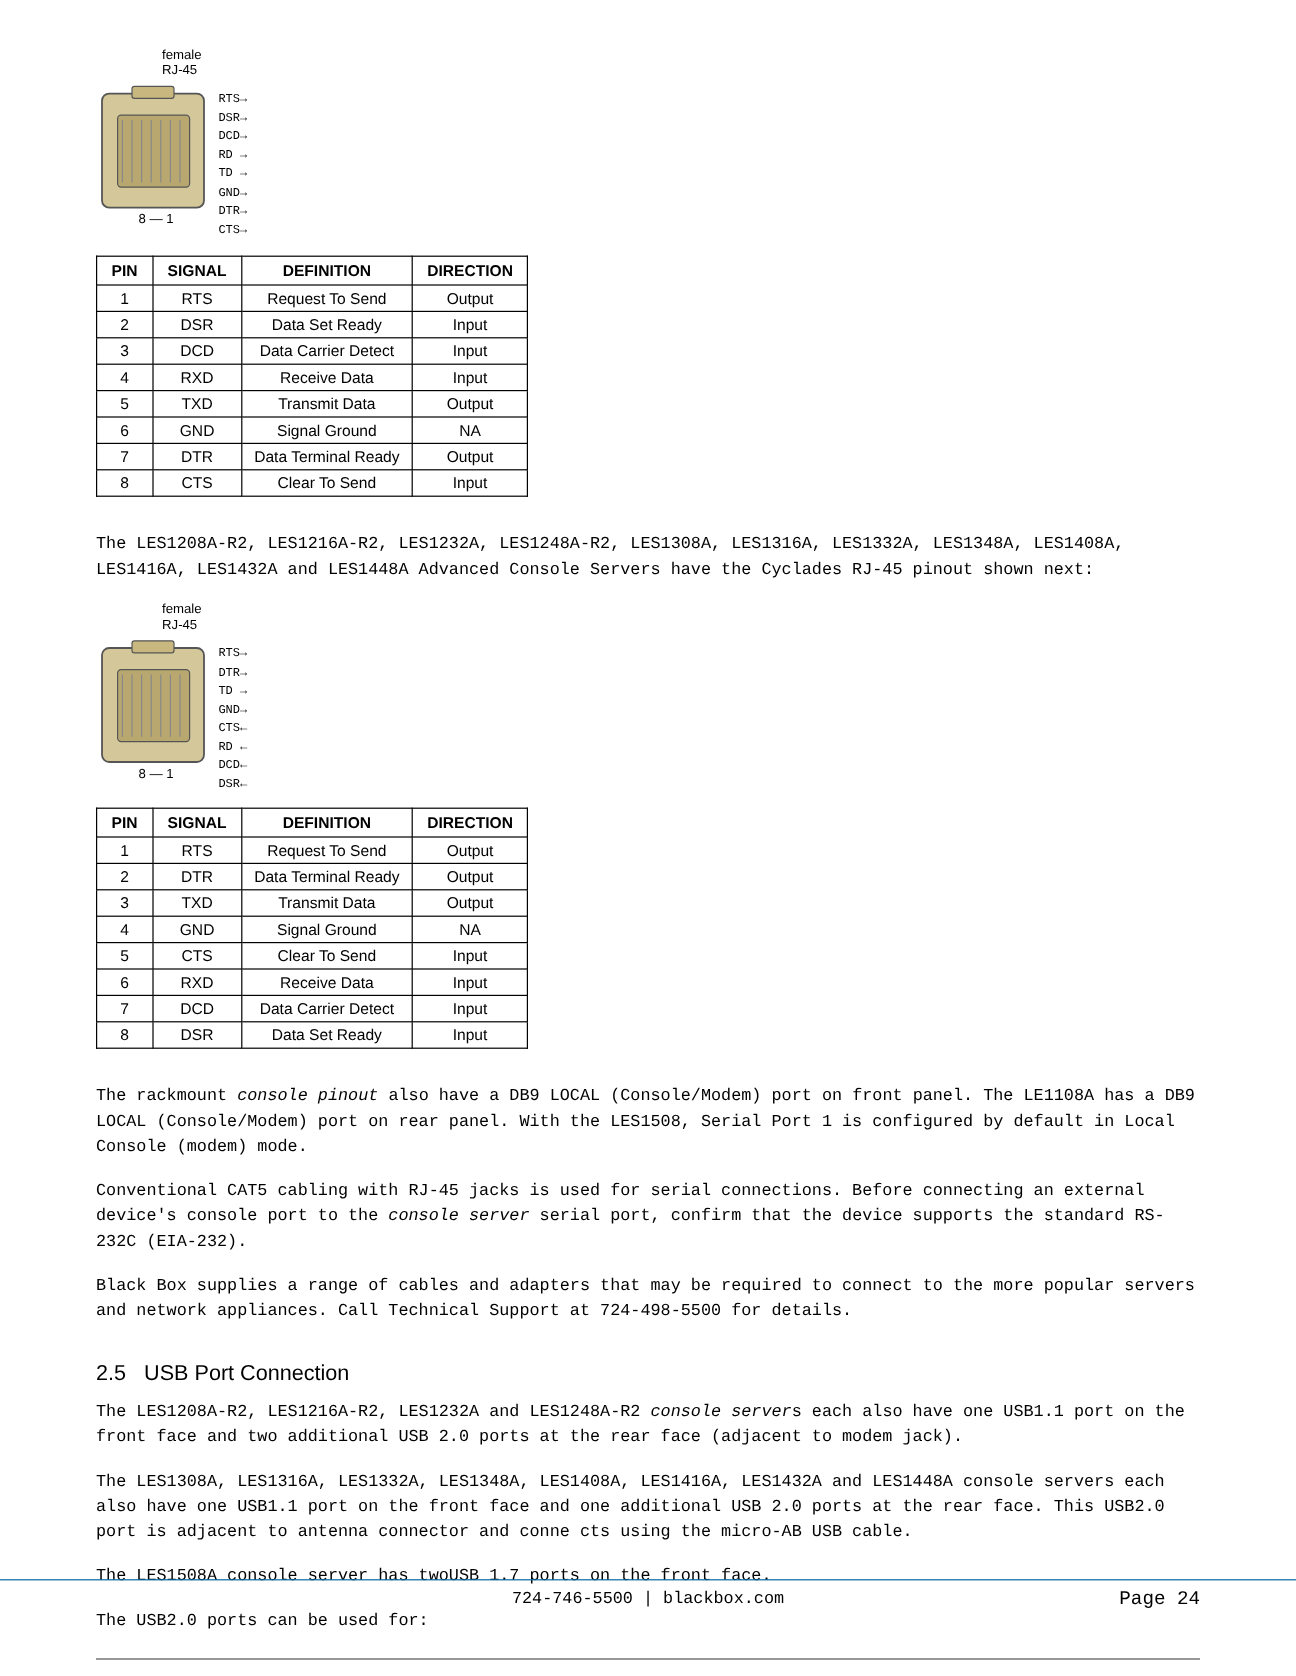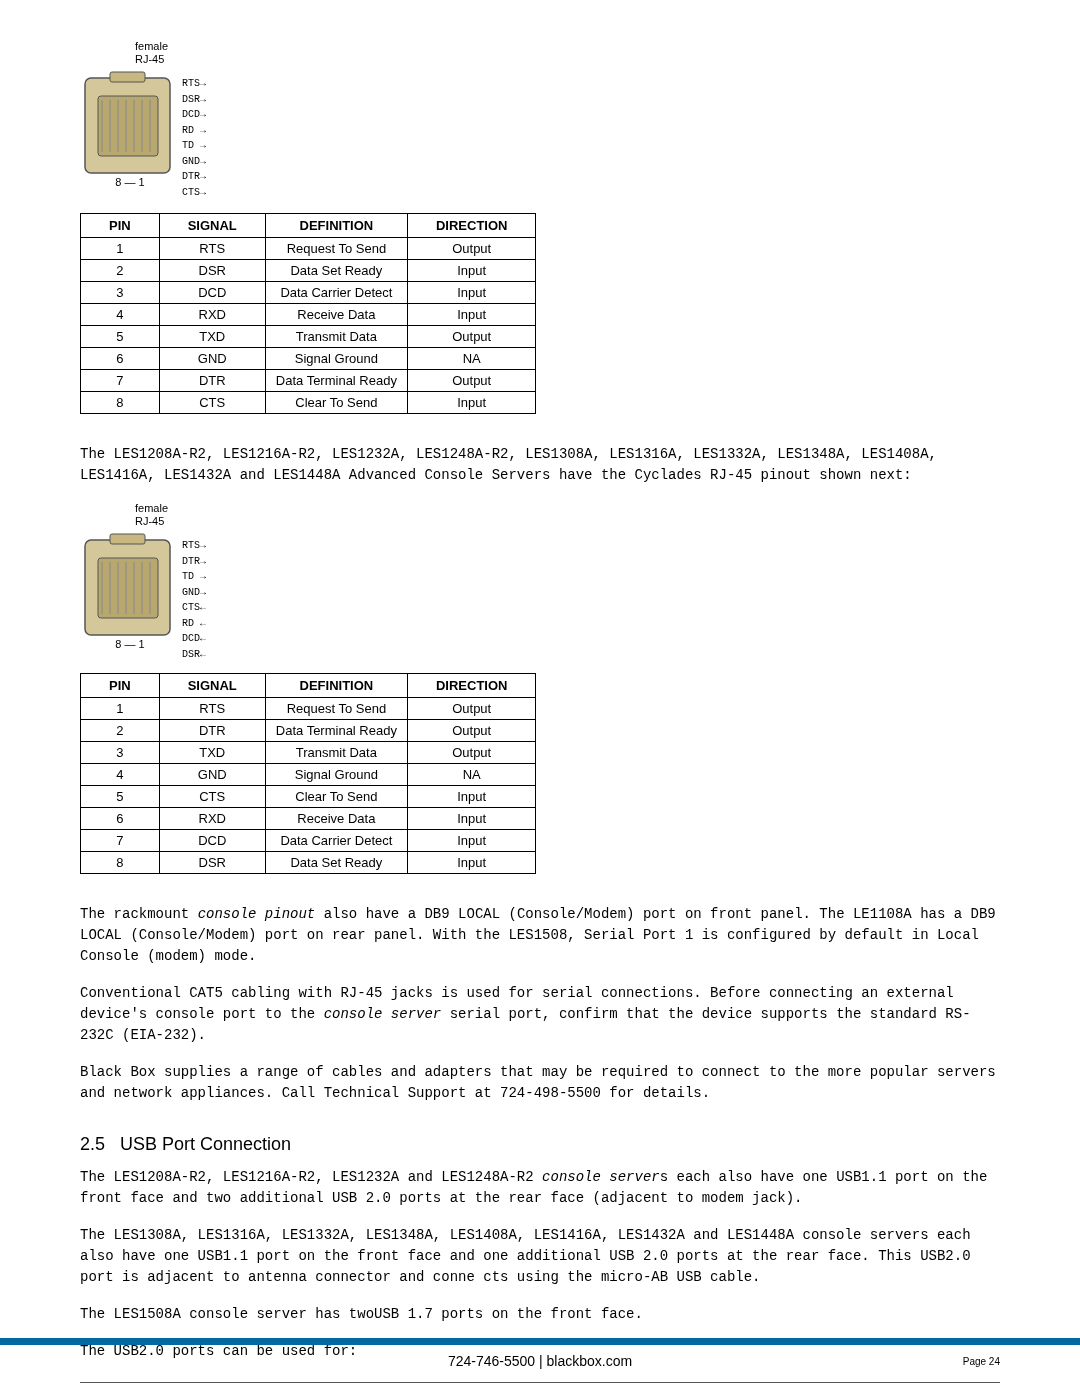--- a/index.html
+++ b/index.html
@@ -15,21 +15,21 @@
 
     
     .pinout-table {
       border-collapse: collapse;
       flex: 1;
       font-size: 13px;
     }
 
     .pinout-table th {
       border: 1px solid #000;
-      padding: 4px 28px;
+      padding: 4px 12px;
       font-weight: bold;
       text-align: center;
       background: #fff;
       font-size: 13px;
     }
 
     .pinout-table td {
       border: 1px solid #000;
       padding: 3px 10px;
       text-align: center;
@@ -56,35 +56,36 @@
       font-size: 18px;
       font-weight: normal;
       margin-top: 30px;
       margin-bottom: 12px;
       border-bottom: none;
     }
 
     
     .footer {
       position: fixed;
-      bottom: 28px;
+      bottom: 56px;
       left: 0;
       right: 0;
       display: flex;
       justify-content: center;
       align-items: center;
-      border-top: 7px solid #0369a1;
+      border-top: 1px solid #0369a1;
       padding-top: 8px;
       font-size: 14px;
+      font-family: Liberation Mono, monospace;
     }
 
     .footer-page {
       position: absolute;
       right: 80px;
-      font-size: 10px;
+      font-size: 16px;
     }
 
     
     .page-divider {
       border: none;
       border-top: 1px solid #555;
       margin: 20px 0;
     }
 
     

